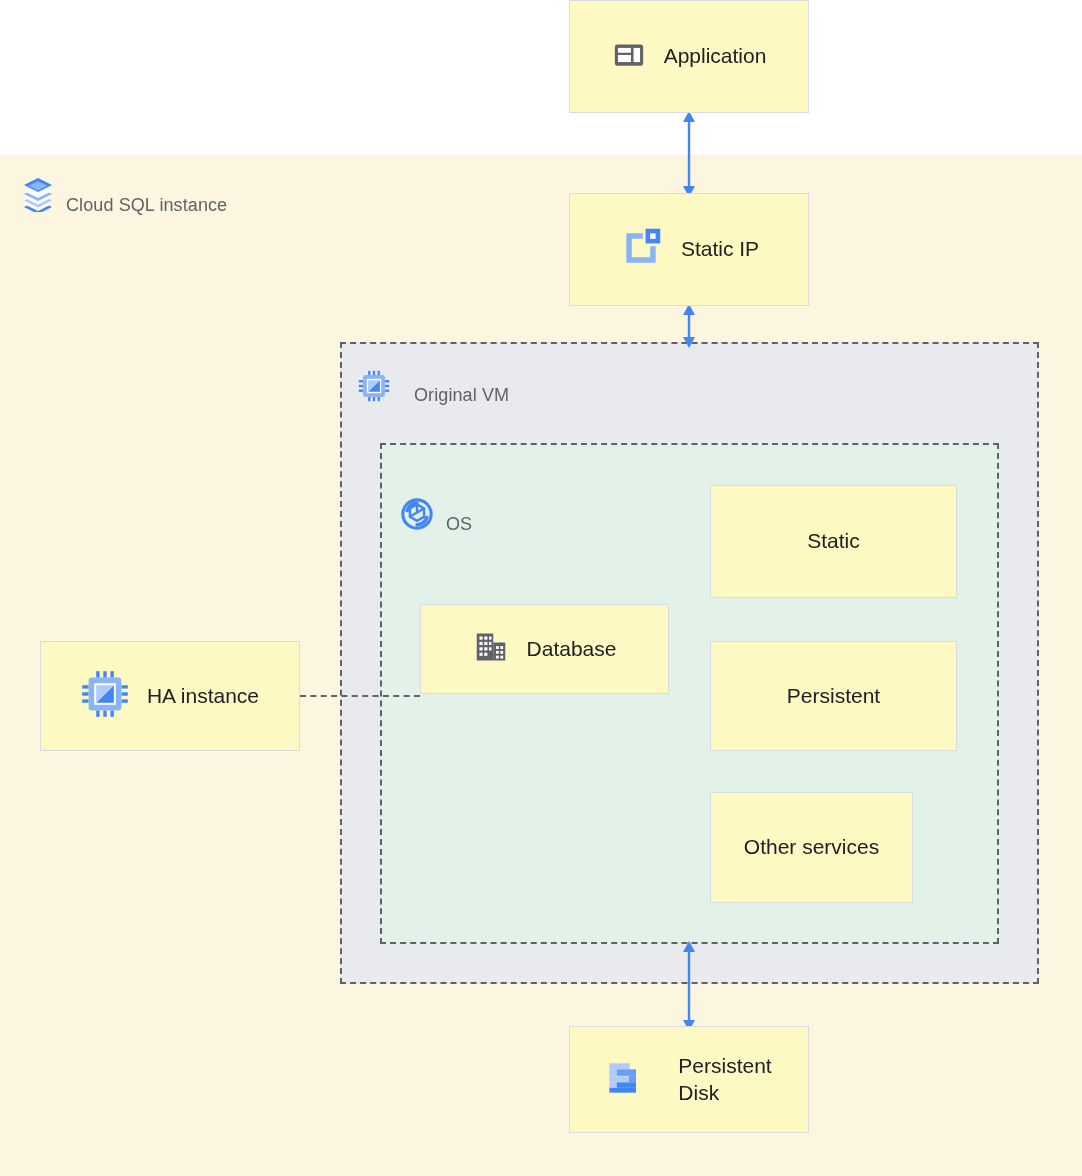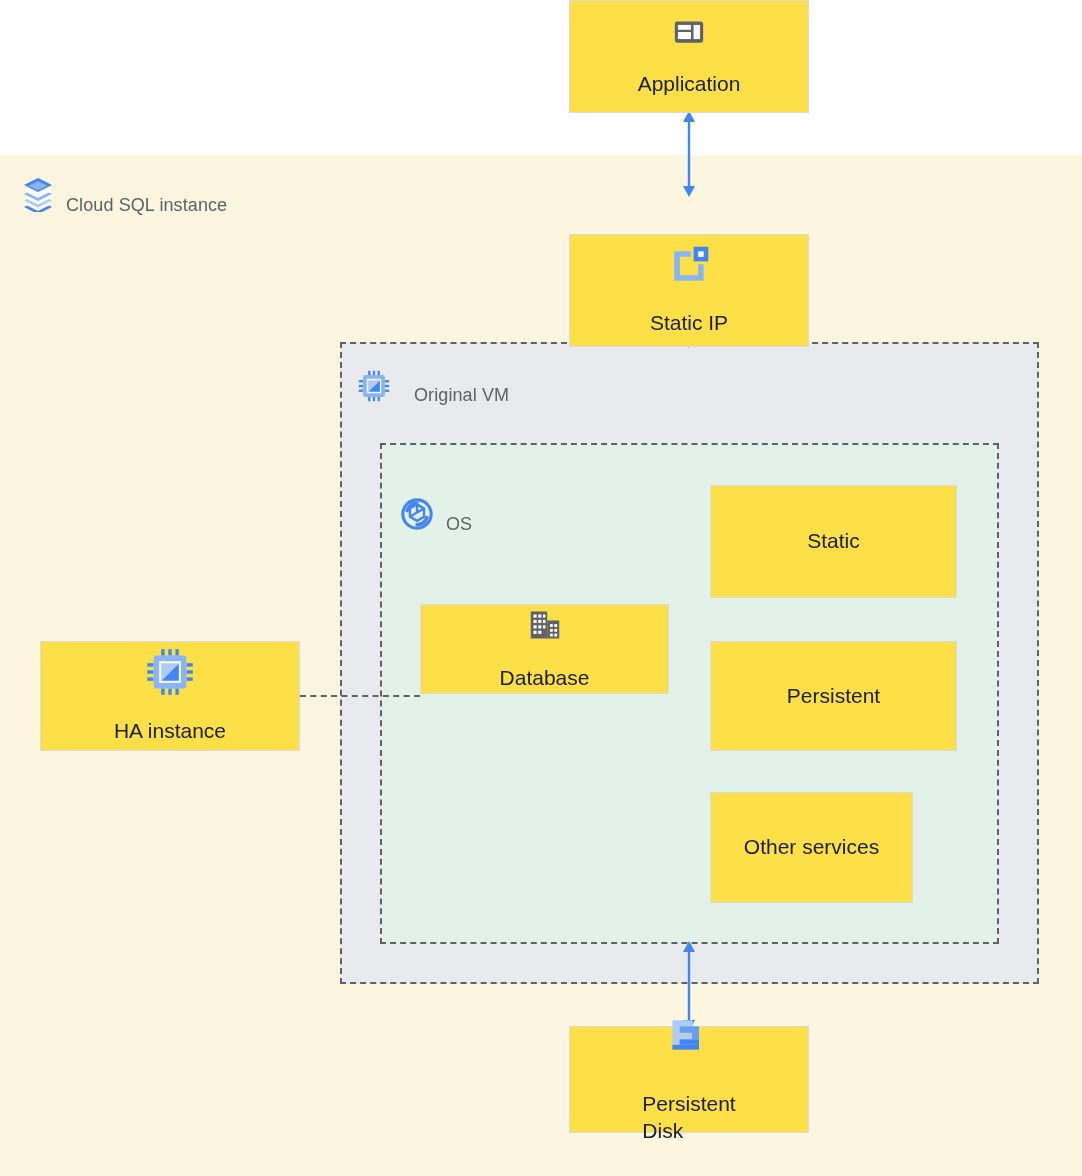--- a/index.html
+++ b/index.html
@@ -66,38 +66,37 @@
     background: #e2f2e8;
     border: 2px dashed #5f6368;
     box-sizing: border-box;
   }
   .os-label { left: 400px; top: 471px; }
   .os-label .rl-text { font-size: 18px; margin-top: 43px; }
 
   
   .node {
     position: absolute;
-    background: #fde047;
+    background: #fef9c3;
     border: 1px solid #dadce0;
     box-sizing: border-box;
     display: flex;
     align-items: center;
     justify-content: center;
     gap: 18px;
-    flex-direction: column;
   }
   .node .node-text {
     font-size: 21px;
     color: #202124;
     line-height: 1.28;
     white-space: pre-line;
   }
 
   #node-application { left: 569px; top: 0px;    width: 240px; height: 113px; }
-  #node-staticip    { left: 569px; top: 193px;  width: 240px; height: 113px; margin-top: 41px; }
+  #node-staticip    { left: 569px; top: 193px;  width: 240px; height: 113px; }
   #node-hastandby   { left: 40px;  top: 641px;  width: 260px; height: 110px; }
   #node-database    { left: 420px; top: 604px;  width: 249px; height: 90px; }
   #node-logging     { left: 710px; top: 485px;  width: 247px; height: 113px; }
   #node-monitoring  { left: 710px; top: 641px;  width: 247px; height: 110px; }
   #node-otherserv   { left: 710px; top: 792px;  width: 203px; height: 111px; }
   #node-pdisk       { left: 569px; top: 1026px; width: 240px; height: 107px; }
 
   #node-application .node-text,
   #node-staticip .node-text,
   #node-hastandby .node-text,

